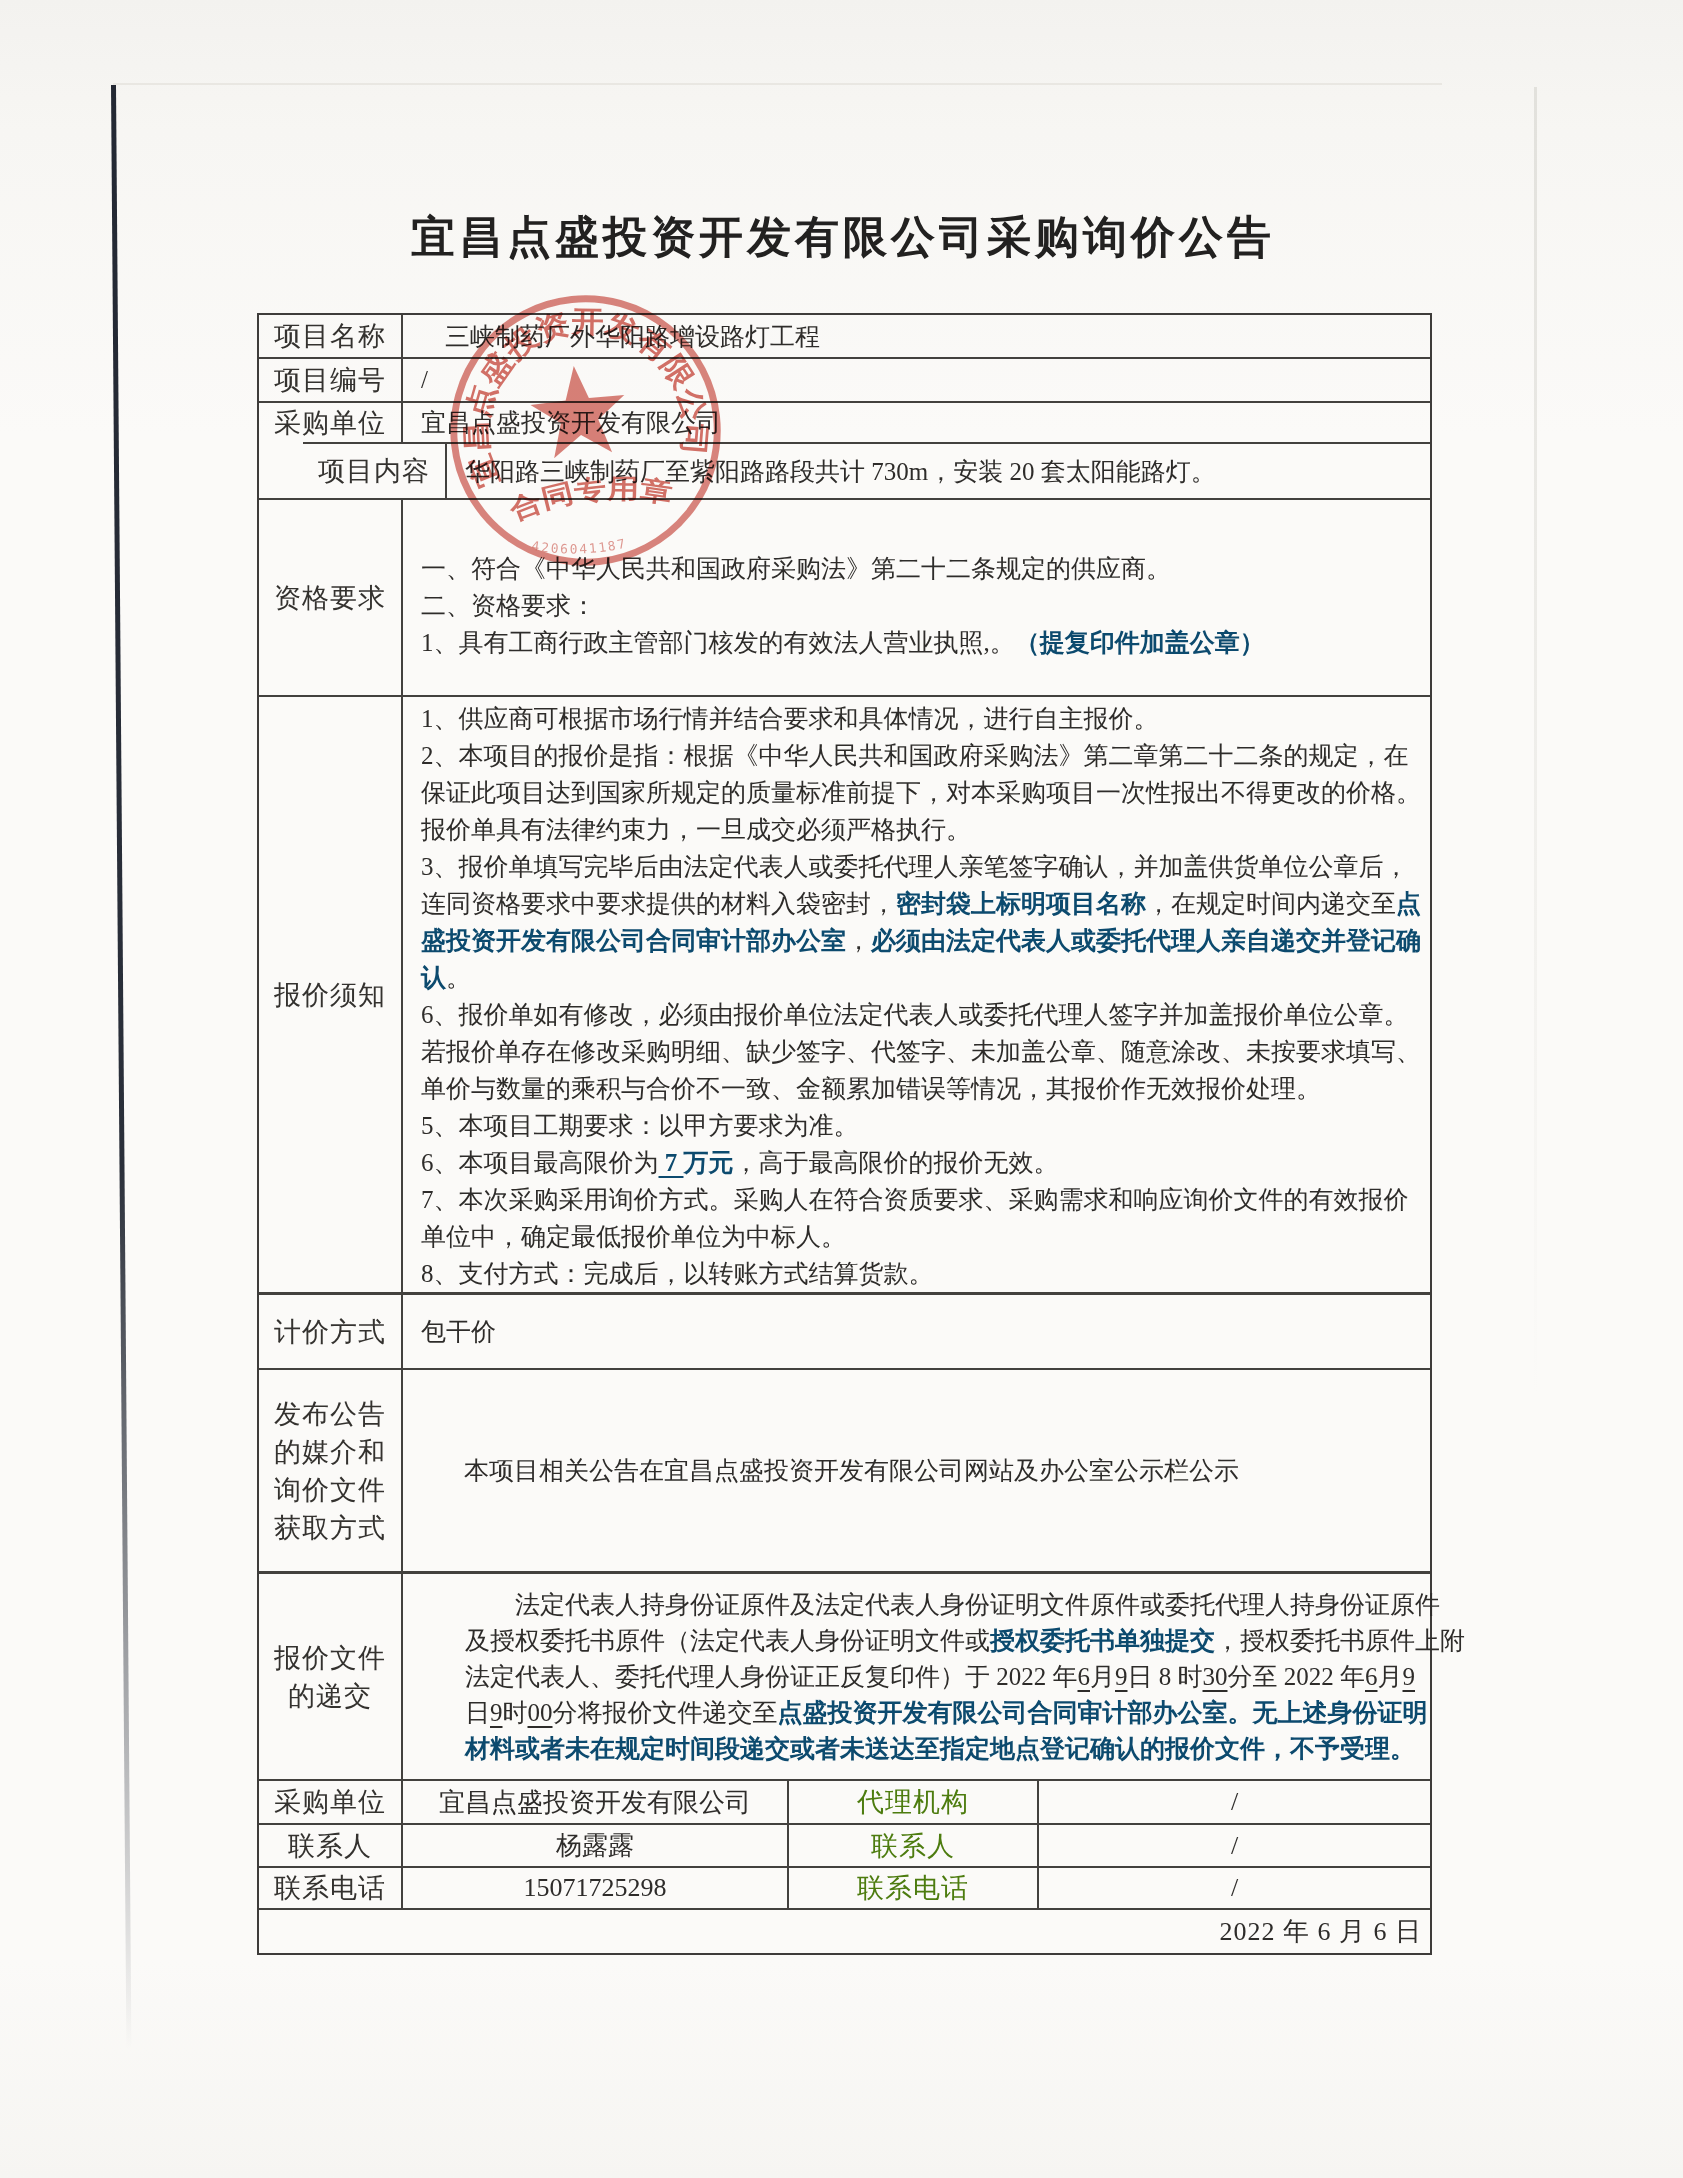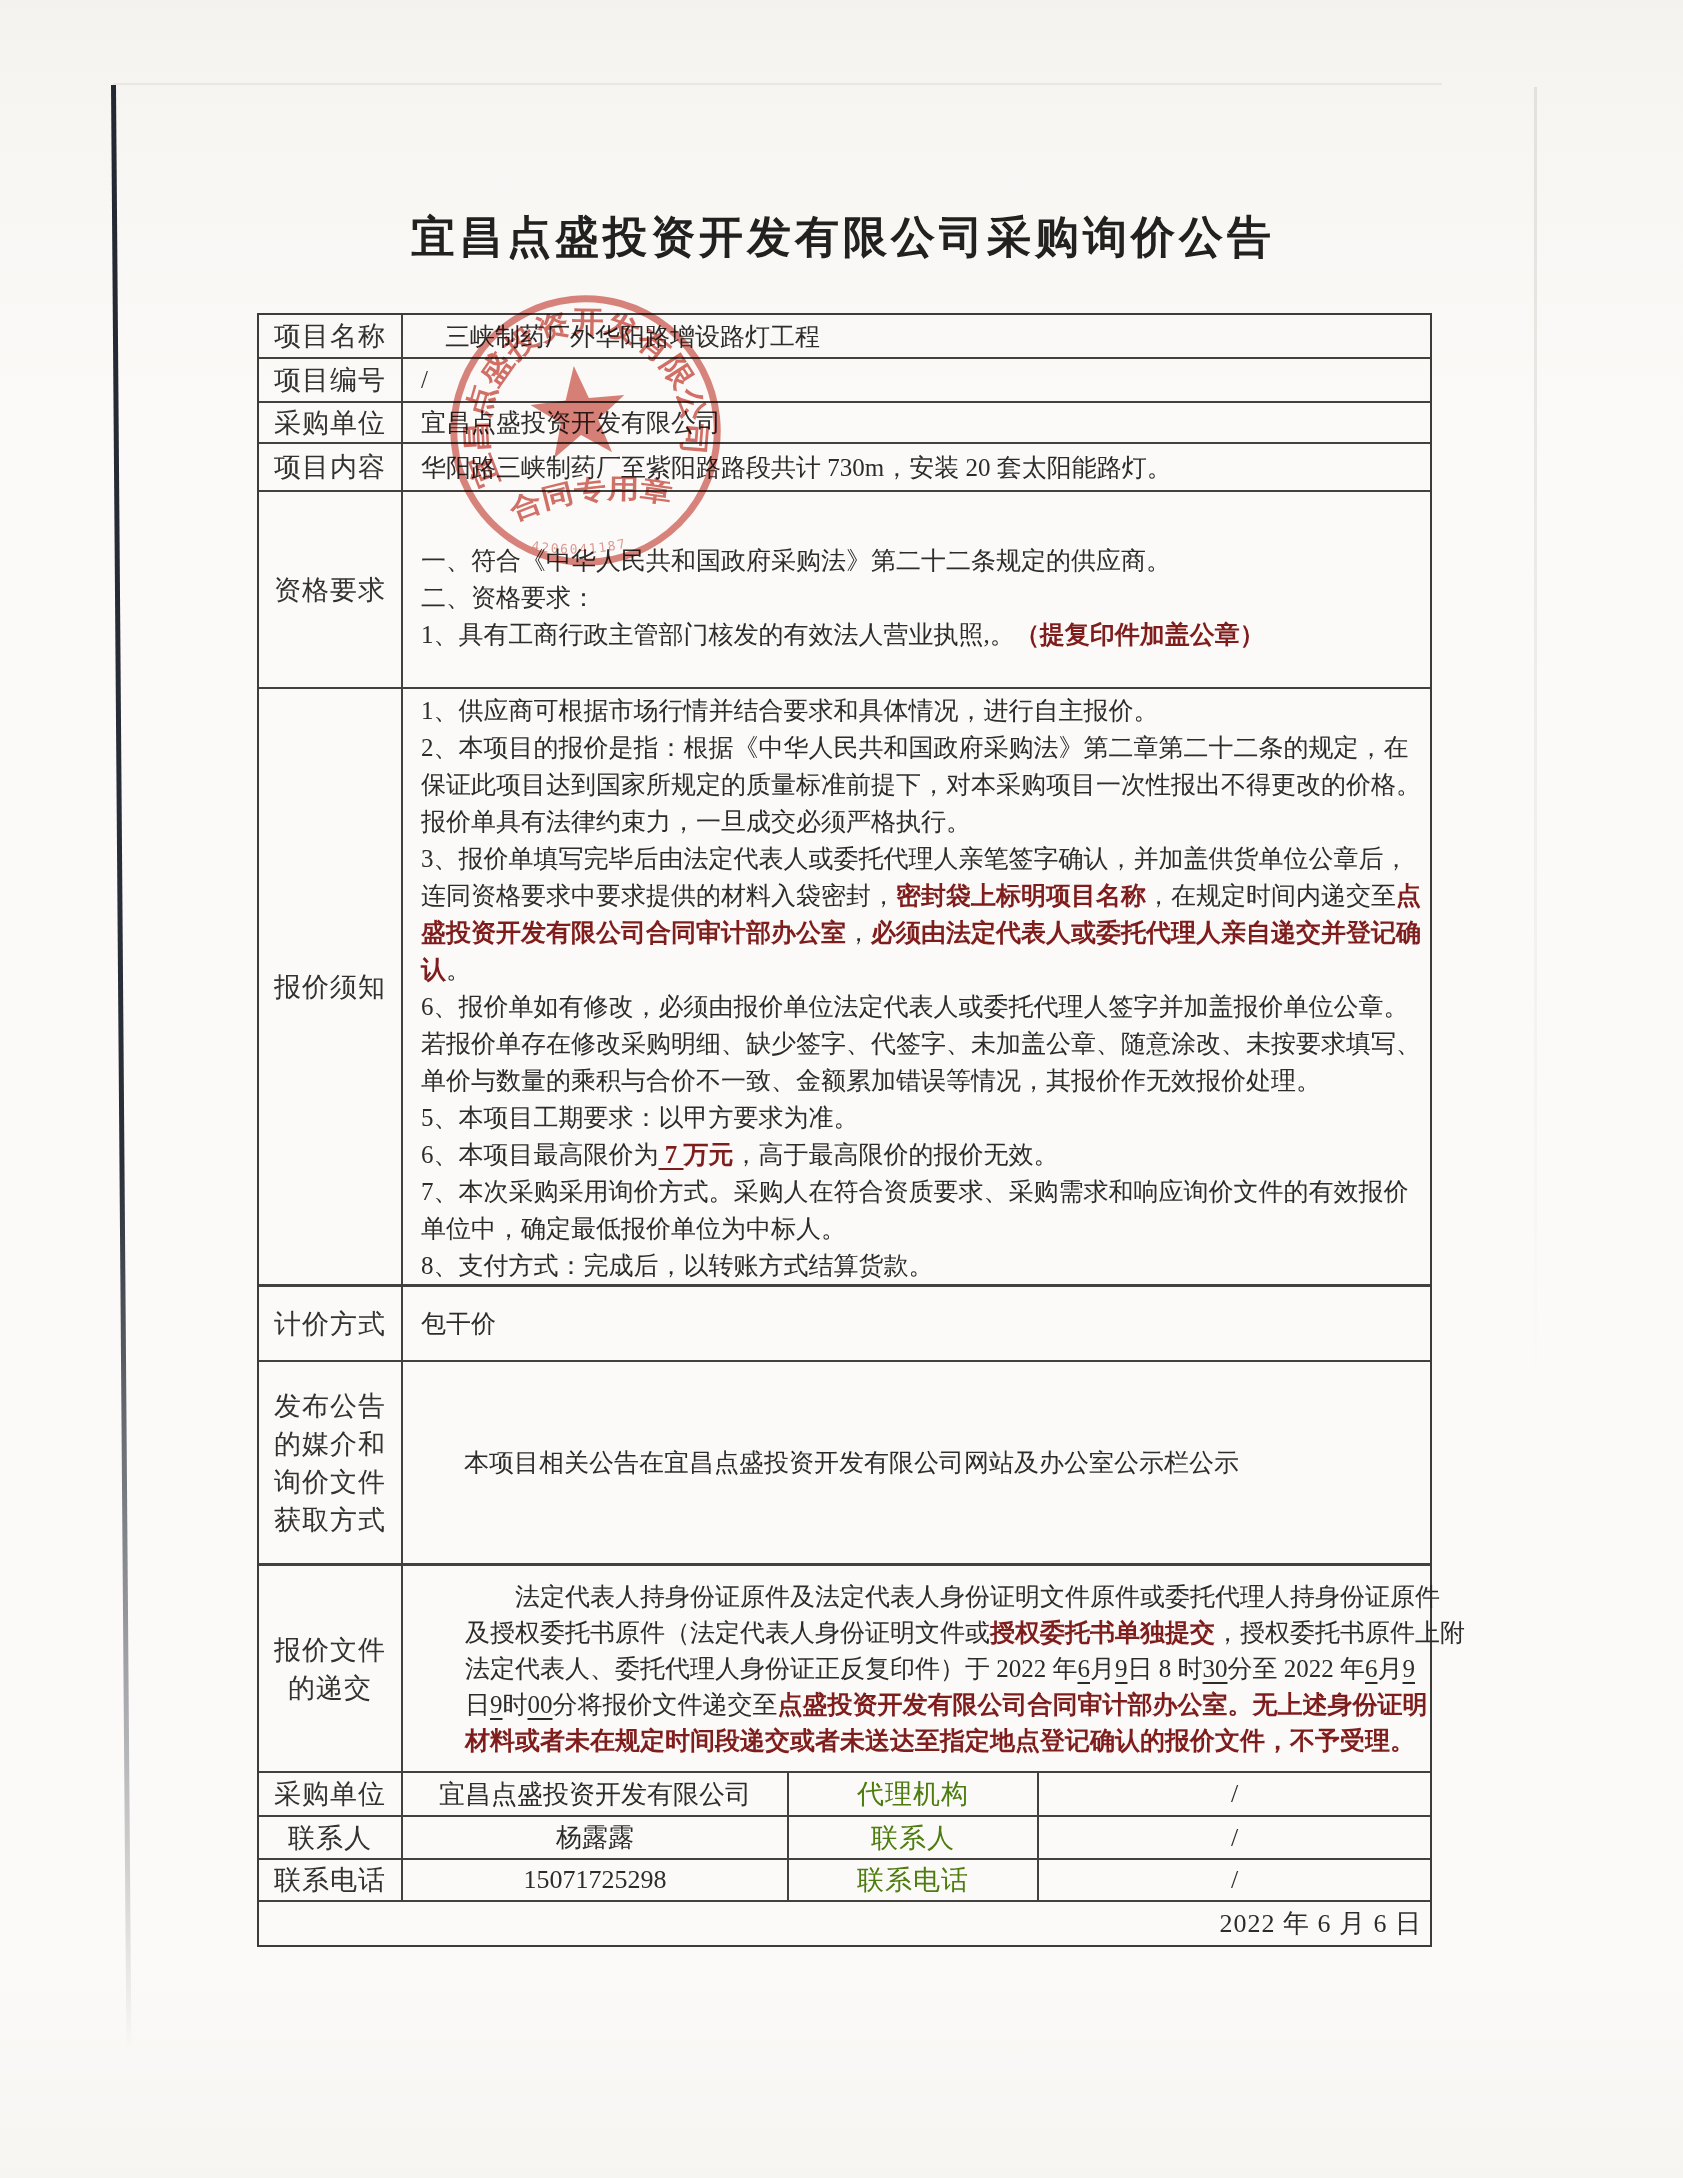--- a/index.html
+++ b/index.html
@@ -29,40 +29,40 @@
   .lcell{
     width:144px;flex:0 0 144px;border-right:2px solid #43413e;box-sizing:border-box;
     display:flex;flex-direction:column;align-items:center;justify-content:center;
     font-size:27px;letter-spacing:1px;color:#34322f;
   }
   .lcell .tl{line-height:38px;white-space:nowrap;}
   .vcell{flex:1 1 auto;box-sizing:border-box;font-size:25px;color:#2e2c2a;min-width:0;}
   .vcell.single{display:flex;align-items:center;padding-left:18px;}
   .vcell .tl{line-height:37px;white-space:nowrap;padding-left:18px;}
   .r1,.r2,.r3,.r4{height:42px;}
-  .r2{height:44px;}.r3{height:41px;}.r4{height:48px;}
+  .r2{height:44px;}.r3{height:41px;}.r4{height:56px;margin-left:44px;}
   .r5{height:197px;}
   .r5 .vcell{padding-top:50px;border-radius:9px;}
   .r6{height:597px;}
   .r6 .vcell{padding-top:3px;}
   .r7{height:76px;}
   .r8{height:203px;}
   .r8 .vcell{display:flex;align-items:center;}
   .r8 .vcell .tl{padding-left:61px;}
   .r9{height:208px;}
   .r9 .vcell{padding-top:13px;padding-left:44px;}
   .r9 .vcell .tl{line-height:36px;}
   .r10{height:44px;}.r11{height:43px;}.r12{height:42px;}.r13{height:45px;}
   .c2,.c3{box-sizing:border-box;border-right:2px solid #43413e;display:flex;align-items:center;justify-content:center;font-size:26px;}
   .c2{width:386px;flex:0 0 386px;}
   .c3{width:250px;flex:0 0 250px;font-size:27px;letter-spacing:1px;color:#4d7c0f;}
   .c4{flex:1 1 auto;display:flex;align-items:center;justify-content:center;font-size:26px;}
   .datecell{flex:1 1 auto;display:flex;align-items:center;justify-content:flex-end;
     padding-right:8px;font-size:26px;letter-spacing:1px;}
-  b{font-weight:700;color:#7f1d1d;}
+  b{font-weight:700;color:#0c4a6e;}
   u{text-decoration:underline;text-underline-offset:5px;}
   .stamp{position:absolute;left:434px;top:280px;width:309px;height:309px;
     mix-blend-mode:multiply;opacity:.88;}
 </style>
 </head>
 <body>
 
 <div class="edge-left"></div>
 <div class="edge-top"></div>
 <div class="edge-right"></div>

